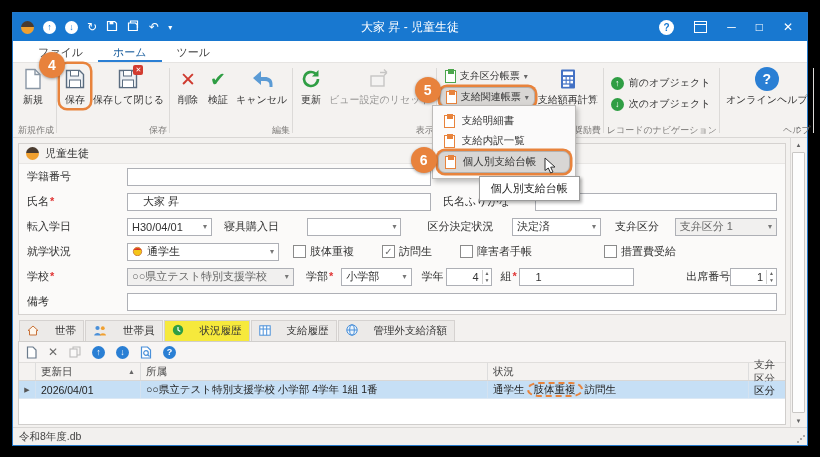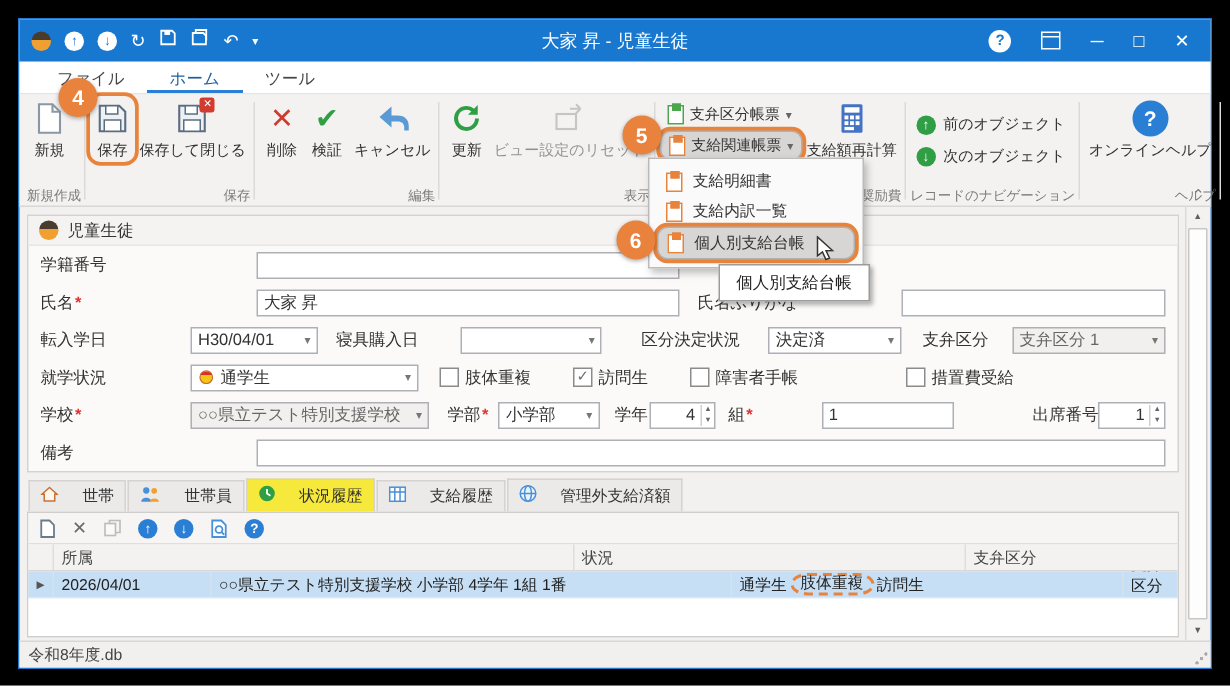--- a/index.html
+++ b/index.html
@@ -73,21 +73,21 @@
         box-shadow:2px 2px 3px rgba(0,0,0,.3);padding:4px 11px;font-size:11px;color:#222;white-space:nowrap;z-index:60;}
   .cursor{position:absolute;right:12px;top:5px;z-index:70;}
   
   .content{flex:1;position:relative;padding:5px 21px 2px 5px;display:flex;flex-direction:column;min-height:0;}
   .formbox{background:#fbfaf9;border:1px solid #d5d2d0;margin-bottom:5px;}
   .formhead{display:flex;align-items:center;gap:6px;height:19px;padding:0 7px;font-size:11px;color:#333;
             background:#f5f3f1;border-bottom:1px solid #e8e6e4;}
   .frow{display:flex;align-items:center;height:25px;padding:0 8px;font-size:11px;color:#333;white-space:nowrap;}
   .flab{width:100px;flex-shrink:0;}
   .req::after{content:"*";color:#e03434;font-weight:bold;margin-left:1px;}
-  .tin{height:16px;border:1px solid #aeb0b6;background:#fff;padding:0 4px;font-size:11px;display:flex;align-items:center;margin-left:44px;}
+  .tin{height:16px;border:1px solid #aeb0b6;background:#fff;padding:0 15px;font-size:11px;display:flex;align-items:center;}
   .combo{height:16px;border:1px solid #aeb0b6;background:#fff;padding:0 4px;font-size:11px;display:flex;
          align-items:center;gap:4px;position:relative;}
   .combo .cdn{margin-left:auto;font-size:8px;color:#777;}
   .combo.dis{background:#f1f0ef;color:#666;}
   .spin{height:16px;border:1px solid #aeb0b6;background:#fff;font-size:11px;display:flex;align-items:center;}
   .spin .v{flex:1;text-align:right;padding:0 3px;}
   .spin .ud{display:flex;flex-direction:column;border-left:1px solid #d0d0d0;font-size:5px;color:#666;line-height:1;}
   .spin .ud span{padding:1px 2px;}
   .cb{width:11px;height:11px;border:1px solid #8b8b8b;background:#fff;display:inline-flex;align-items:center;
       justify-content:center;margin-right:4px;flex-shrink:0;}
@@ -525,20 +525,24 @@
               <path d="M1.5 1 h6 l3 3 v8 h-9 z" fill="#fff" stroke="#4a90d9" stroke-width="1.2"></path>
               <circle cx="6" cy="7" r="2.3" fill="none" stroke="#4a90d9" stroke-width="1.2"></circle>
               <path d="M7.7 8.7 L9.5 10.5" stroke="#4a90d9" stroke-width="1.2"></path>
             </svg>
           </span>
         <span class="bcirc">?</span>
       </div>
 
       <div class="ghead">
         <div class="gh w-sel"></div>
+        <div class="gh w-date">
+          <span>更新日</span>
+          <span class="sorta">▲</span>
+        </div>
         <div class="gh w-aff">所属</div>
         <div class="gh w-st">状況</div>
         <div class="gh w-cat">支弁区分</div>
       </div>
 
       <div class="grow">
         <div class="gc w-sel" style="font-size:7px;color:#555;">▶</div>
         <div class="gc w-date">2026/04/01</div>
         <div class="gc w-aff">○○県立テスト特別支援学校 小学部 4学年 1組 1番</div>
         <div class="gc w-st">

